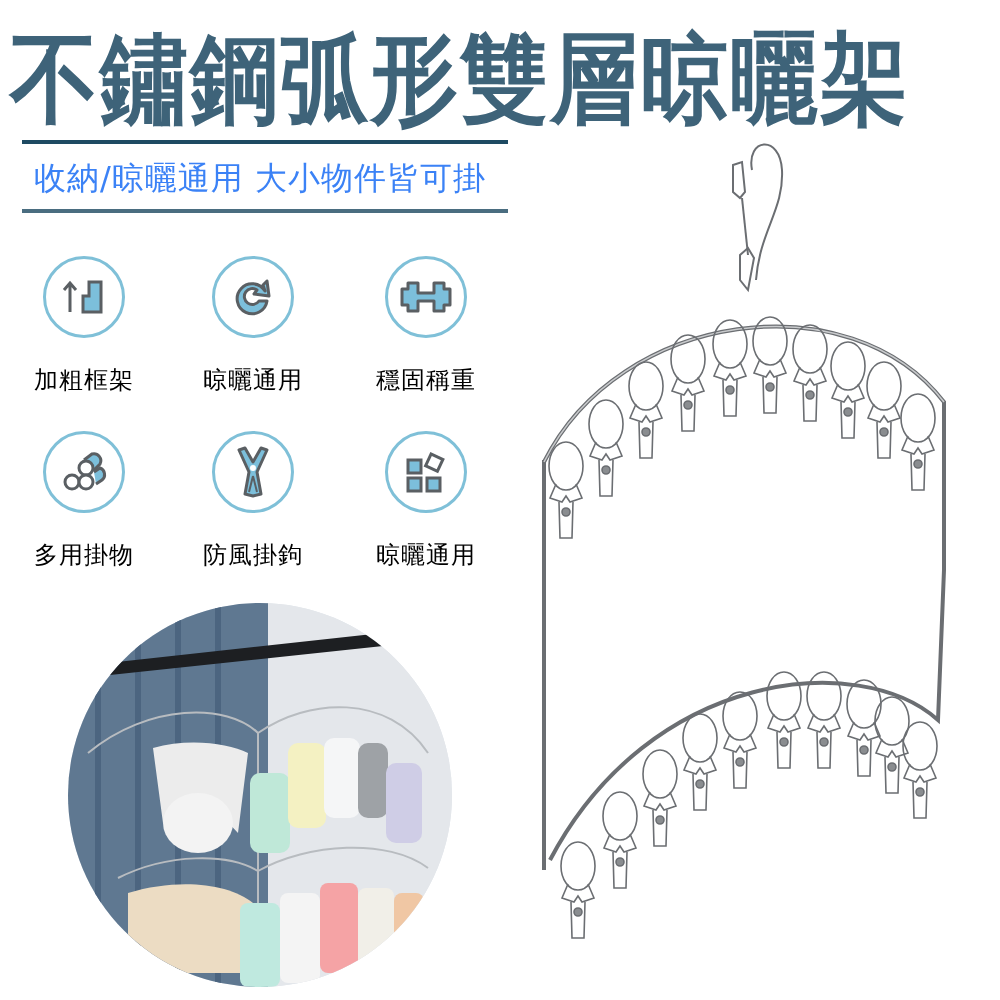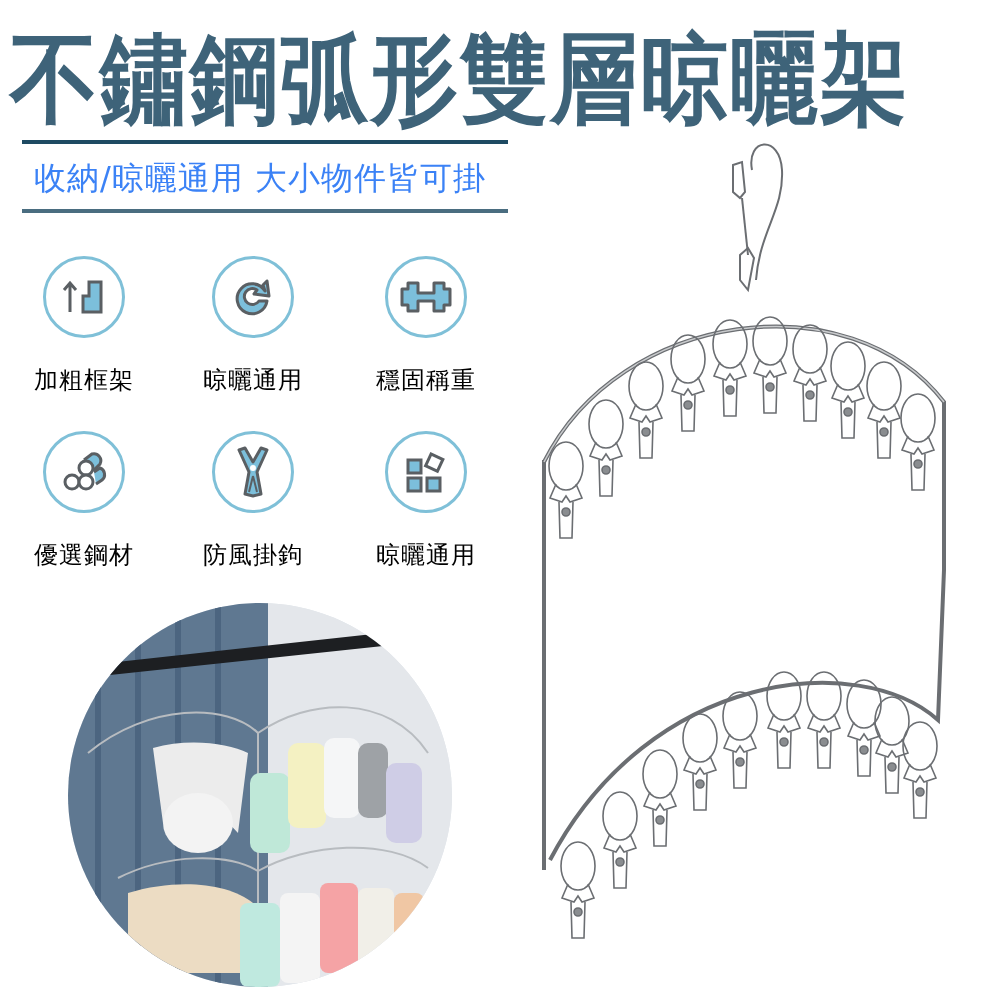--- a/index.html
+++ b/index.html
@@ -74,21 +74,21 @@
 <div class="feat" style="left:24px; top:431px;">
   <div class="ring">
     <svg width="52" height="52" viewBox="0 0 52 52">
       <path d="M26 14 L34 8 A7 7 0 0 1 42 18 L36 24" fill="#7cbfdb" stroke="#5a5f63" stroke-width="3"></path>
       <path d="M36 26 L42 22 A7 7 0 0 1 44 34 L38 38" fill="#7cbfdb" stroke="#5a5f63" stroke-width="3"></path>
       <circle cx="28" cy="22" r="7" fill="#fff" stroke="#5a5f63" stroke-width="3"></circle>
       <circle cx="14" cy="36" r="7" fill="#fff" stroke="#5a5f63" stroke-width="3"></circle>
       <circle cx="28" cy="36" r="7" fill="#fff" stroke="#5a5f63" stroke-width="3"></circle>
     </svg>
   </div>
-  <div class="label">優選鋼材</div>
+  <div class="label">多用掛物</div>
 </div>
 
 <div class="feat" style="left:193px; top:431px;">
   <div class="ring">
     <svg width="44" height="56" viewBox="0 0 44 56">
       <path d="M8 6 L18 28 L14 50 L22 52 L30 50 L26 28 L36 6 L30 4 L22 18 L14 4 Z" fill="#7cbfdb" stroke="#5a5f63" stroke-width="3" stroke-linejoin="round"></path>
       <circle cx="22" cy="24" r="3" fill="#fff"></circle>
       <path d="M22 32 L18 48 M22 32 L26 48" stroke="#5a5f63" stroke-width="2" fill="none"></path>
     </svg>
   </div>

